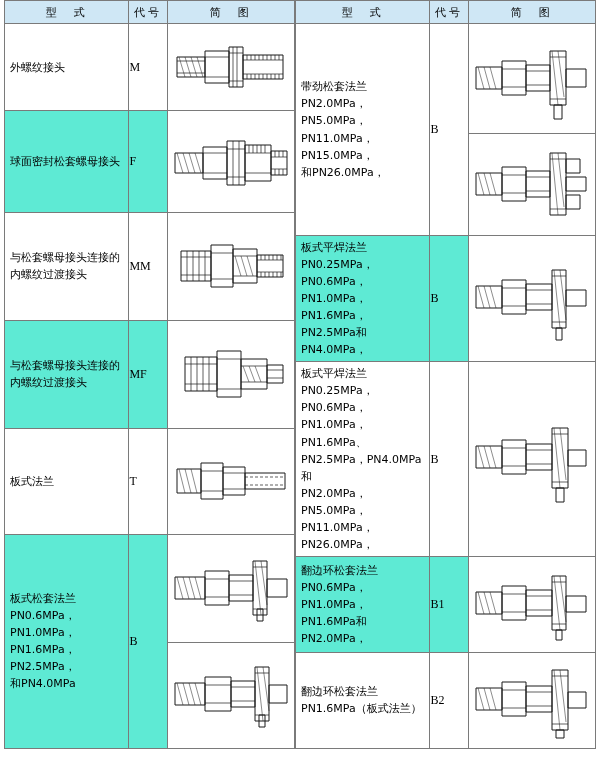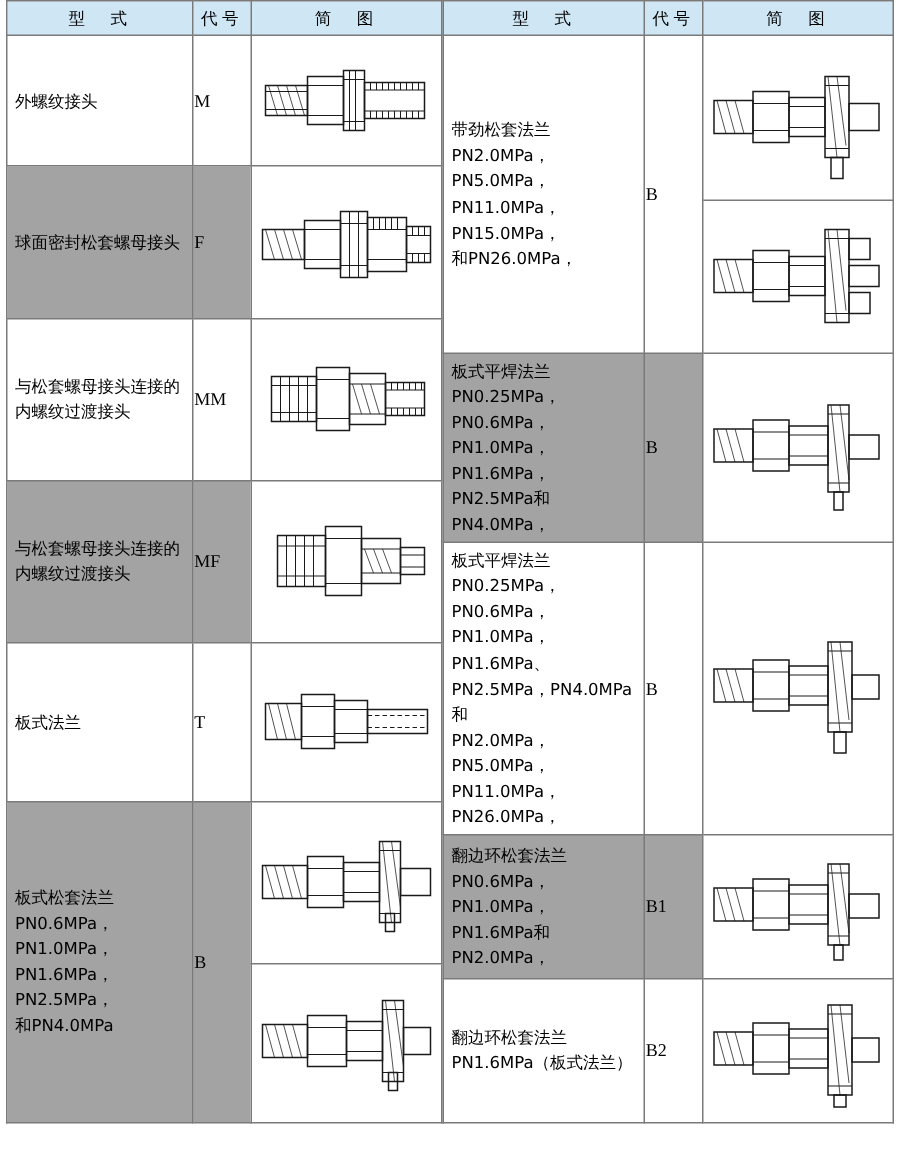--- a/index.html
+++ b/index.html
@@ -65,21 +65,21 @@
     padding: 3px 5px;
   }
   td.code {
     font-size: 12px;
     font-family: "Liberation Serif", "DejaVu Serif", serif;
   }
   td.fig {
     background: #ffffff;
     padding: 0;
   }
-  tr.tint td.type, tr.tint td.code { background: #a3a3a3; margin-left: 48px; }
+  tr.tint td.type, tr.tint td.code { background: #5eead4; margin-left: 48px; }
   tr.plain td.type, tr.plain td.code { background: #ffffff; margin-top: 28px; }
 
   .fig-wrap {
     width: 100%;
     height: 100%;
     display: flex;
     align-items: center;
     justify-content: center;
   }
   svg { display: block; }

